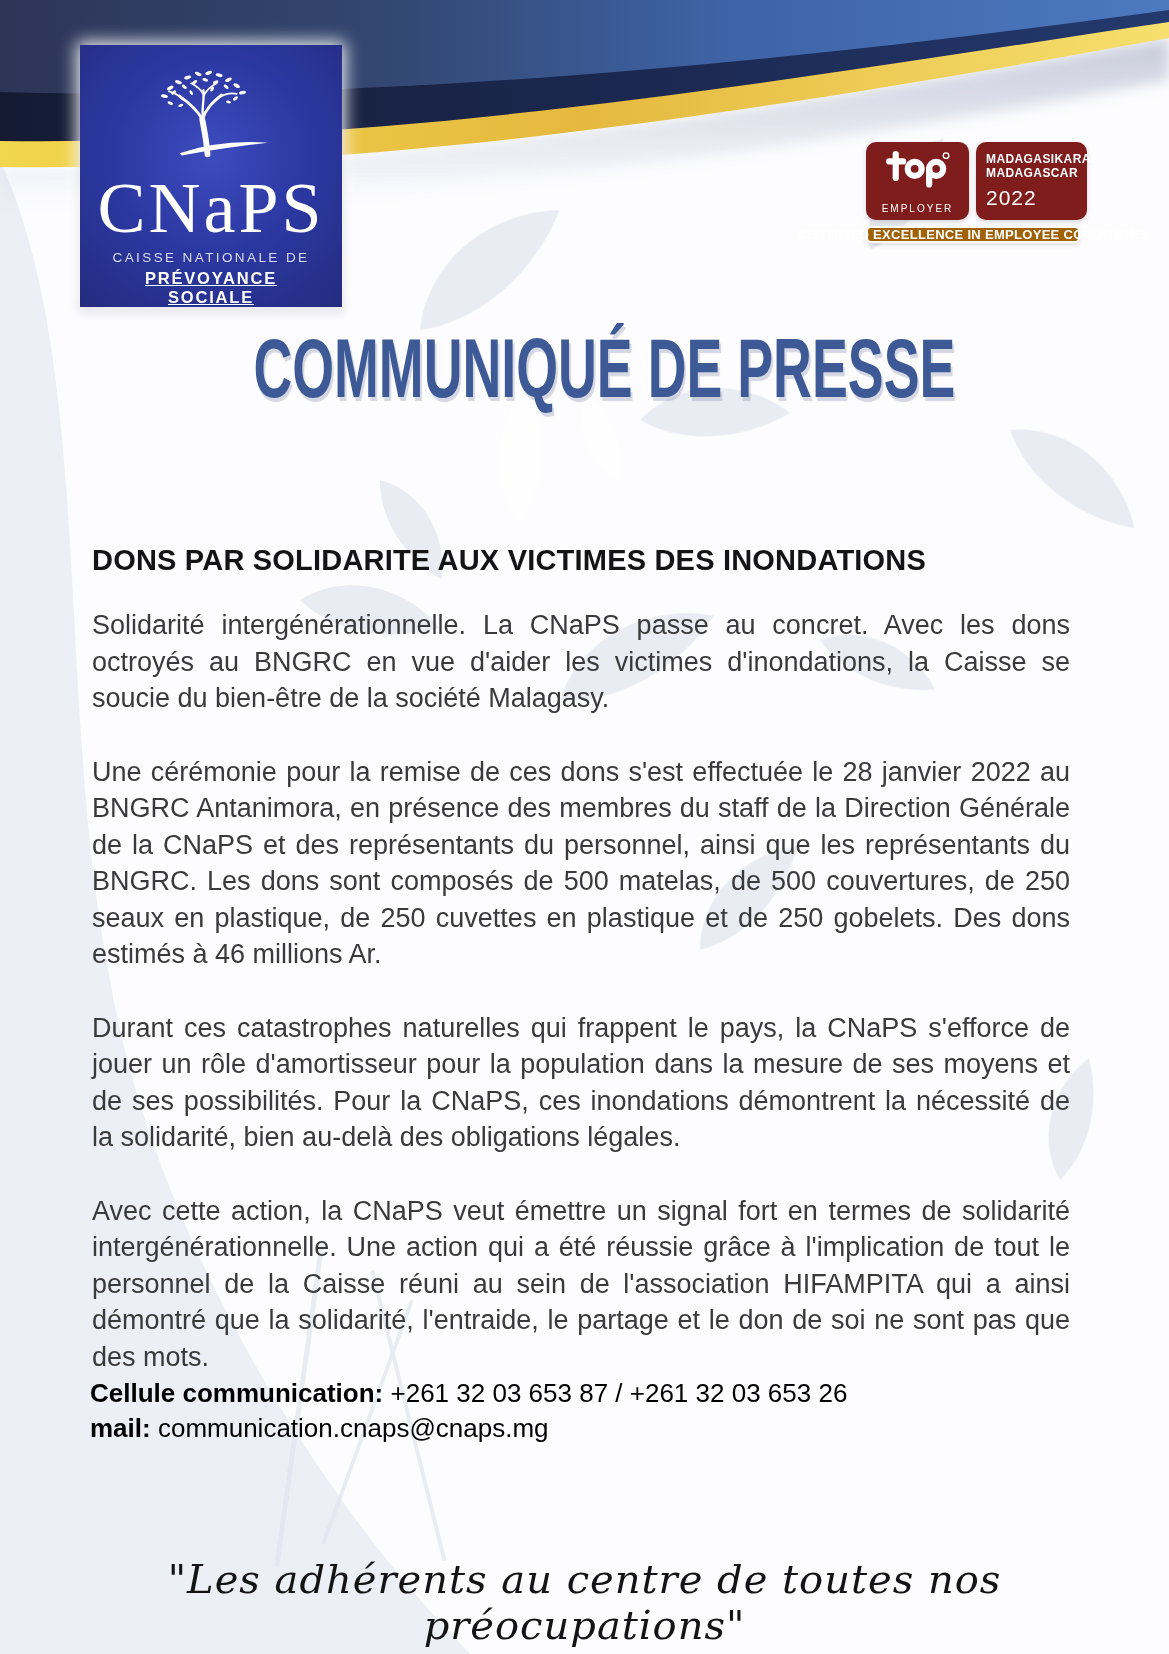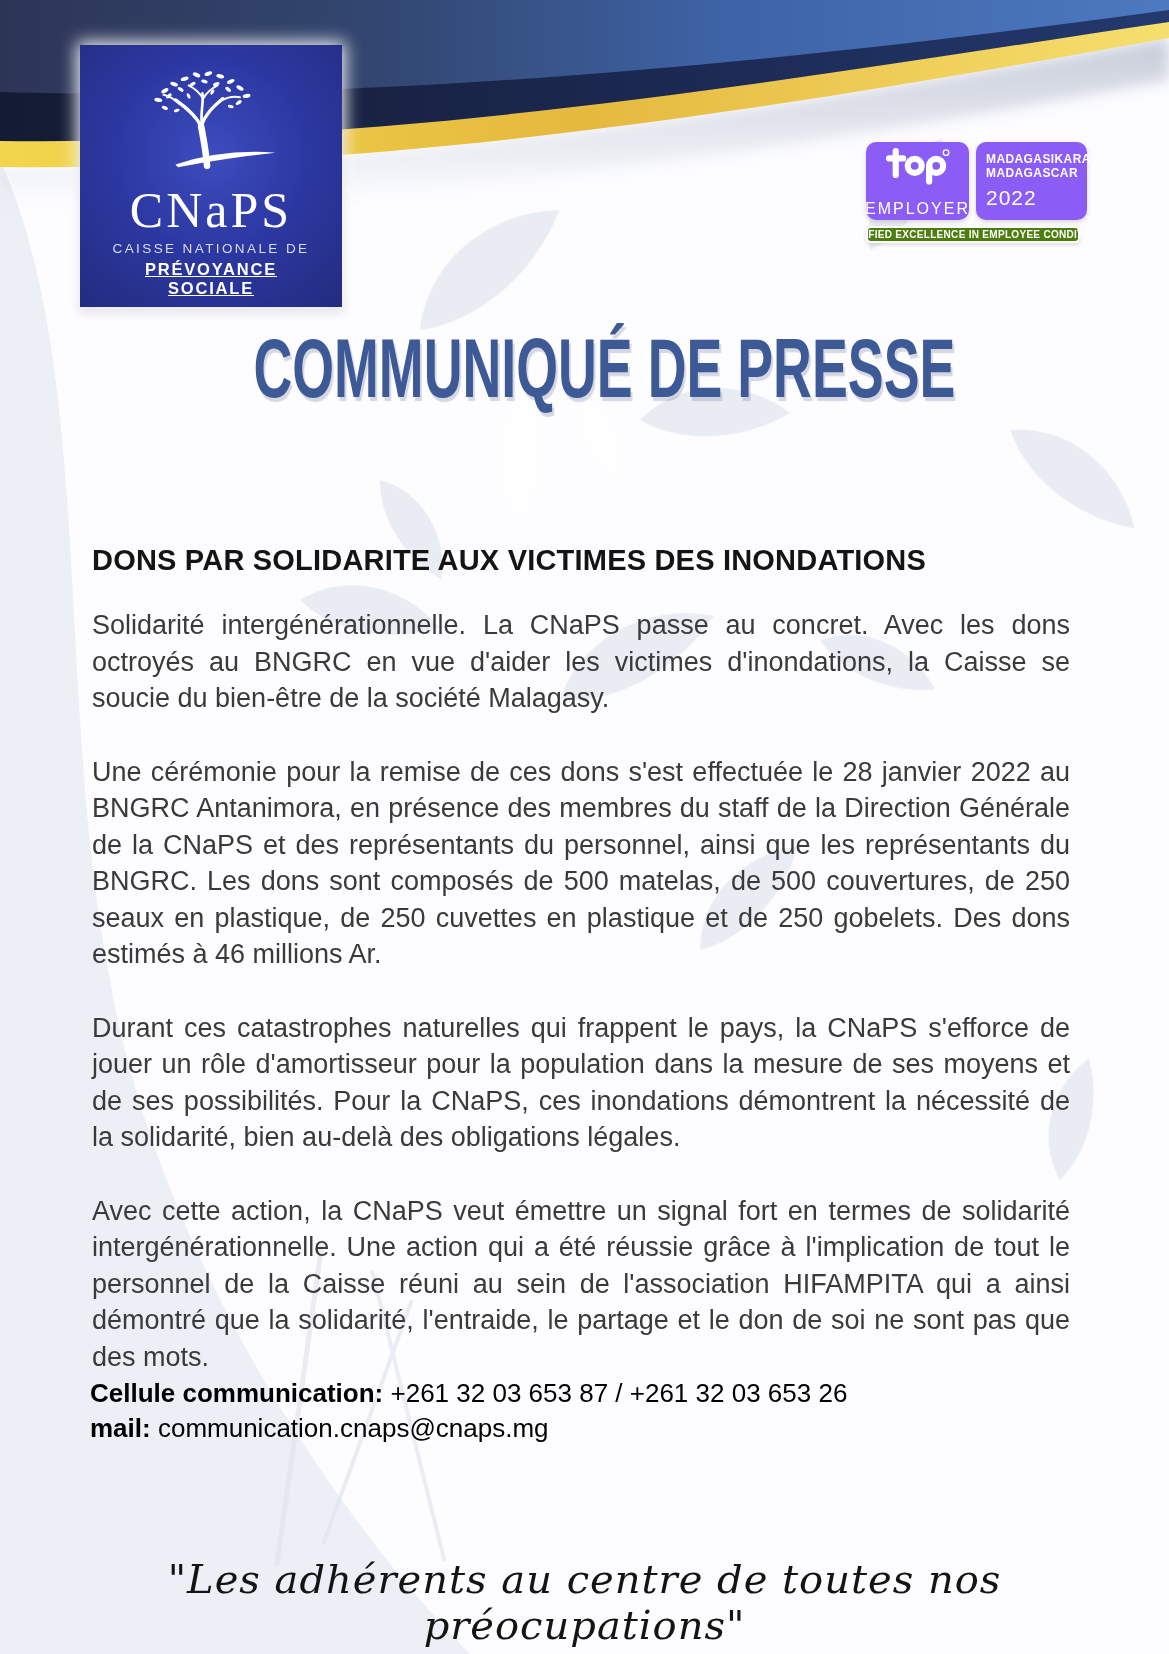--- a/index.html
+++ b/index.html
@@ -14,43 +14,43 @@
   .header-wave{position:absolute;top:0;left:0;z-index:1;}
   
   .logo{
     position:absolute;left:80px;top:45px;width:262px;height:262px;z-index:3;
     background:radial-gradient(circle at 50% 42%, #3d4cbe 0%, #2c38a2 48%, #232c7e 100%);
     box-shadow:0 0 16px 3px rgba(255,255,255,.95), 0 4px 10px rgba(20,25,60,.25);
     display:flex;flex-direction:column;align-items:center;
   }
   .logo-tree{margin-top:22px;width:150px;height:112px;}
   .logo-acronym{
-    font-family:"Liberation Serif",serif;color:#ffffff;font-size:50px;line-height:1;
+    font-family:"Liberation Serif",serif;color:#ffffff;font-size:72px;line-height:1;
     letter-spacing:3px;margin-top:6px;
   }
   .logo-sub{width:214px;text-align:center;}
   .logo-sub1{color:#d8dcf5;font-size:13.5px;letter-spacing:2.4px;margin-top:6px;}
   .logo-sub2{color:#ffffff;font-size:16.5px;font-weight:bold;letter-spacing:1.8px;margin-top:4px;text-decoration:underline;}
   
   .badge{position:absolute;left:866px;top:142px;z-index:3;}
   .badge-row{display:flex;gap:7px;}
   .badge-box{
-    background:#8b5cf6;border-radius:10px;color:#fff;
+    background:#7f1d1d;border-radius:10px;color:#fff;
     box-shadow:0 2px 5px rgba(60,20,30,.18);
   }
   .badge-left{width:103px;height:78px;display:flex;flex-direction:column;align-items:center;justify-content:center;}
   .badge-right{width:111px;height:78px;display:flex;flex-direction:column;justify-content:center;padding-left:10px;box-sizing:border-box;}
   .top-logo{width:66px;height:40px;display:block;}
-  .badge-employer{font-size:16px;letter-spacing:2px;margin-top:15px;}
+  .badge-employer{font-size:10px;letter-spacing:2px;margin-top:15px;}
   .badge-region{font-size:12px;letter-spacing:.4px;line-height:14px;font-weight:bold;}
   .badge-year{font-size:21px;margin-top:6px;letter-spacing:1px;}
   .badge-strip{
-    margin-top:6px;width:214px;height:17px;background:#4d7c0f;border:2px solid #fff;
+    margin-top:6px;width:214px;height:17px;background:#a16207;border:2px solid #fff;
     border-radius:5px;box-sizing:border-box;display:flex;align-items:center;justify-content:center;
-    color:#fff;font-size:10px;letter-spacing:.3px;white-space:nowrap;font-weight:bold;
+    color:#fff;font-size:13px;letter-spacing:.3px;white-space:nowrap;font-weight:bold;
     box-shadow:0 2px 4px rgba(60,20,30,.15);
   }
   .sr{position:absolute;width:1px;height:1px;overflow:hidden;opacity:0;}
   
   .title-wrap{position:absolute;top:326px;left:0;width:100%;text-align:center;z-index:2;padding-left:20px;}
   .title{
     display:inline-block;white-space:nowrap;font-weight:800;font-size:84px;line-height:1;
     color:#3d5a96;transform:scaleX(.64);transform-origin:center;
     text-shadow:3px 4px 1px rgba(110,120,150,.28);
   }

